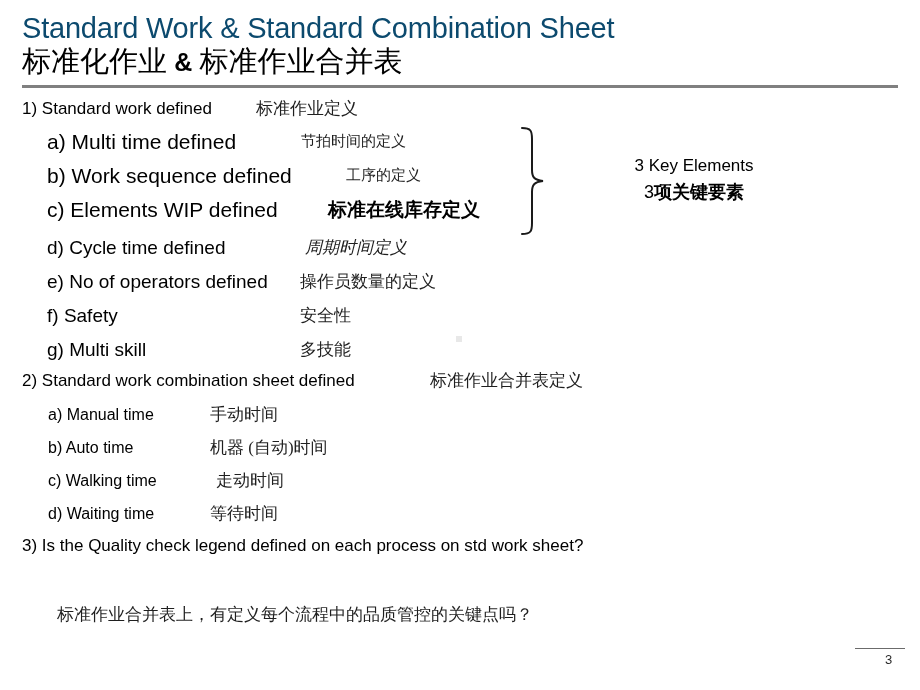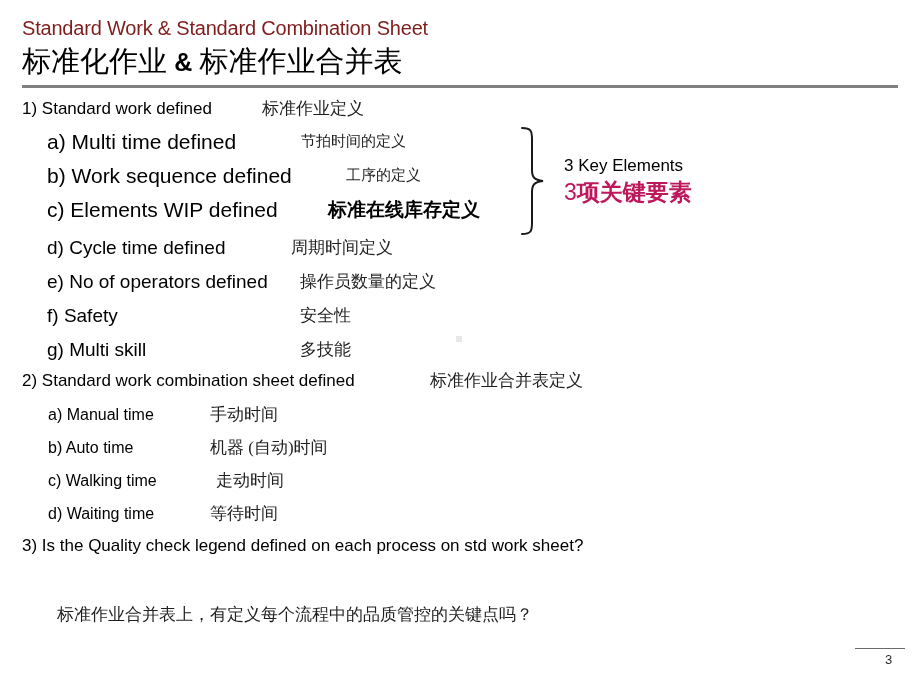--- a/index.html
+++ b/index.html
@@ -25,25 +25,25 @@
 
   
   .title-block {
     position: absolute;
     left: 22px;
     top: 12px;
     width: 880px;
   }
   .title-en {
     font-family: "Liberation Sans", sans-serif;
-    font-size: 20px;
+    font-size: 29px;
     line-height: 33px;
     font-weight: normal;
     letter-spacing: -0.2px;
-    color: #7f1d1d;
+    color: #0c4a6e;
     white-space: nowrap;
   }
   .title-cn {
     font-family: "Liberation Serif", serif;
     font-size: 29px;
     line-height: 33px;
     font-weight: normal;
     color: #000000;
     white-space: nowrap;
   }
@@ -152,34 +152,35 @@
     width: 34px;
     height: 110px;
   }
   .brace-wrap svg { display: block; }
 
   .key-elements {
     position: absolute;
     left: 564px;
     top: 153px;
     width: 260px;
+    text-align: center;
   }
   .key-en {
     font-family: "Liberation Sans", sans-serif;
     font-size: 17px;
     line-height: 26px;
     color: #000;
     white-space: nowrap;
   }
   .key-cn {
     font-family: "Liberation Sans", sans-serif;
-    font-size: 23px;
+    font-size: 18px;
     line-height: 26px;
     font-weight: bold;
-    color: #be185d;
+    color: #000000;
     white-space: nowrap;
   }
   .key-cn .num { font-weight: normal; }
 
   
   .artifact {
     position: absolute;
     left: 456px;
     top: 336px;
     width: 6px;
@@ -213,41 +214,41 @@
   <div class="title-block">
     <div class="title-en">Standard Work &amp; Standard Combination Sheet</div>
     <div class="title-cn"><span>标准化作业</span> <span class="amp">&amp;</span> <span>标准作业合并表</span></div>
   </div>
   <div class="title-rule"></div>
 
   <div class="body-area">
 
     <div class="row lvl1" style="position:absolute; top:0px;">
       <span class="en col" style="left:0px;">1) Standard work defined</span>
-      <span class="cn col" style="left:240px;">标准作业定义</span>
+      <span class="cn col" style="left:234px;">标准作业定义</span>
     </div>
 
     <div class="row lvl2-big" style="position:absolute; top:28px;">
       <span class="en col" style="left:0px;">a) Multi time defined</span>
       <span class="cn col" style="left:254px;">节拍时间的定义</span>
     </div>
 
     <div class="row lvl2-big" style="position:absolute; top:62px;">
       <span class="en col" style="left:0px;">b) Work sequence defined</span>
       <span class="cn col" style="left:299px;">工序的定义</span>
     </div>
 
     <div class="row lvl2-big" style="position:absolute; top:96px;">
       <span class="en col" style="left:0px;">c) Elements WIP defined</span>
       <span class="cn cn-bold col" style="left:281px;">标准在线库存定义</span>
     </div>
 
     <div class="row lvl2" style="position:absolute; top:136px;">
       <span class="en col" style="left:0px;">d) Cycle time defined</span>
-      <span class="cn col" style="left:244px;">周期时间定义</span>
+      <span class="cn col" style="left:258px;font-style:italic;">周期时间定义</span>
     </div>
 
     <div class="row lvl2" style="position:absolute; top:170px;">
       <span class="en col" style="left:0px;">e) No of operators defined</span>
       <span class="cn col" style="left:253px;">操作员数量的定义</span>
     </div>
 
     <div class="row lvl2" style="position:absolute; top:204px;">
       <span class="en col" style="left:0px;">f) Safety</span>
       <span class="cn col" style="left:253px;">安全性</span>

